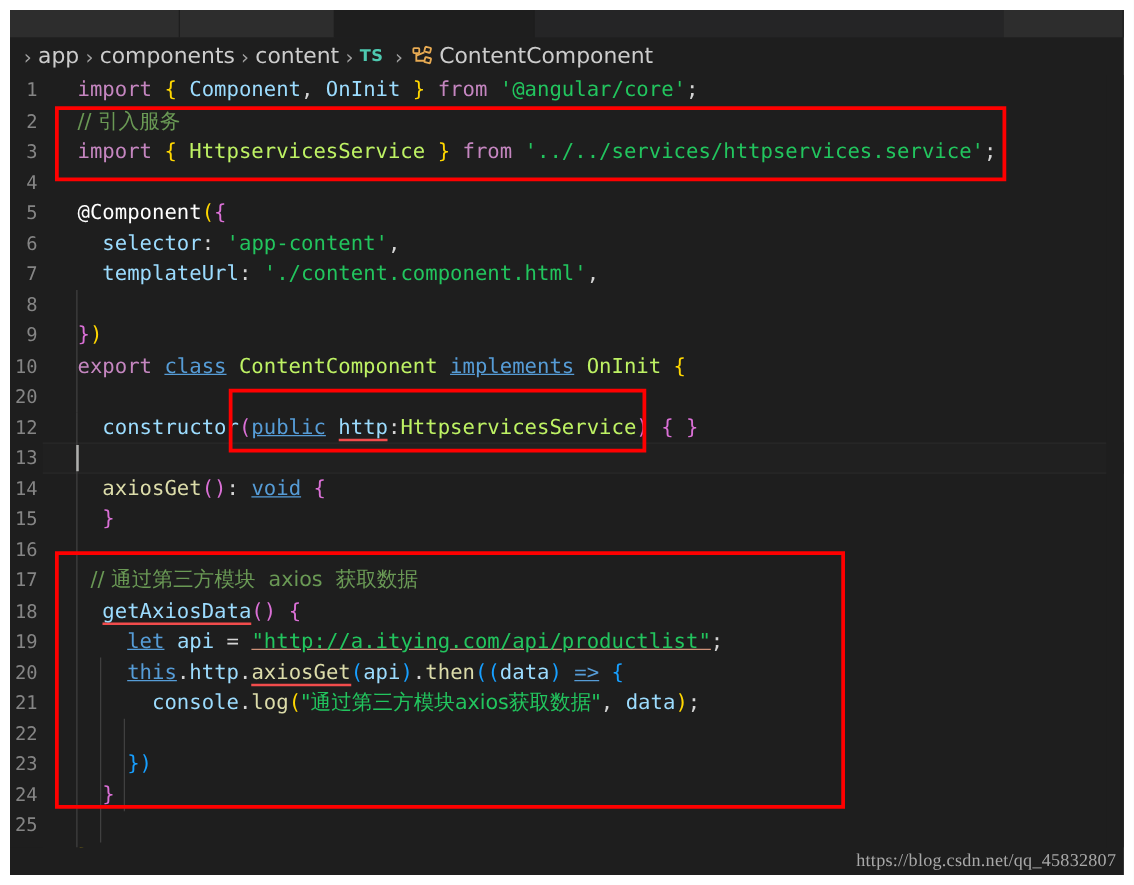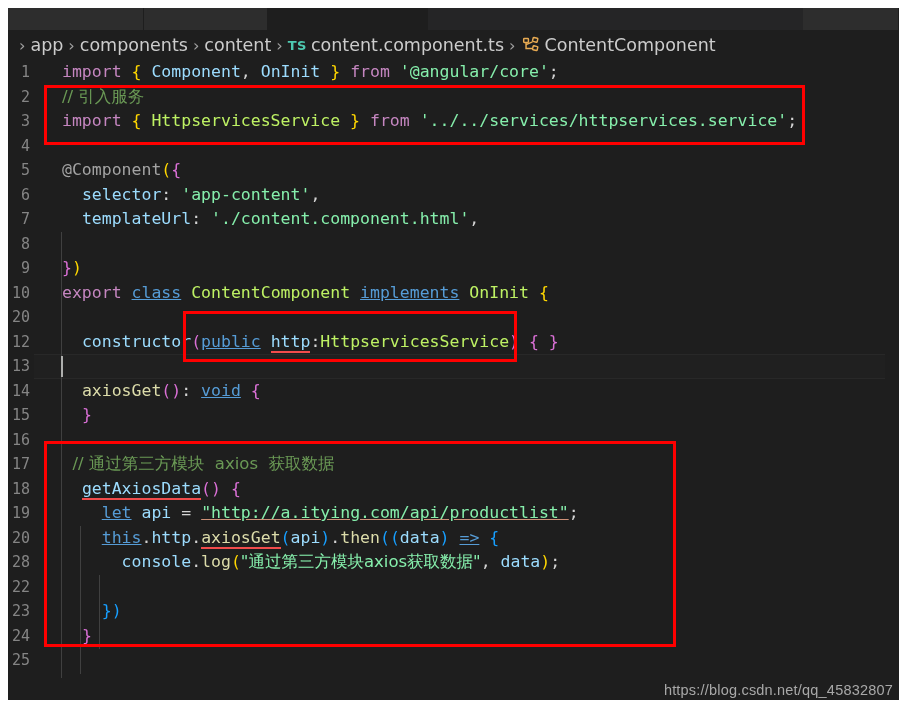--- a/index.html
+++ b/index.html
@@ -143,24 +143,24 @@
     white-space: pre;
     font-family: "DejaVu Sans Mono", monospace;
     font-size: 16.5px;
     color: #d4d4d4;
   }
   
   .k    { color: #c586c0; }   
   .kw   { color: #569cd6; text-decoration: underline; }   
   .typ  { color: #bef264; }   
   .fn   { color: #dcdcaa; }   
-  .str  { color: #86efac; }   
+  .str  { color: #22c55e; }   
   .cmt  { color: #6a9955; }   
   .pl   { color: #d4d4d4; }
-  .dec  { color: #a3a3a3; }   
+  .dec  { color: #ffffff; }   
   .prop { color: #9cdcfe; }   
   .br1  { color: #ffd700; }
   .br2  { color: #da70d6; }
   .br3  { color: #179fff; }
   .ulink { text-decoration: underline; text-decoration-color: #ce9178; }
   .sqerr { border-bottom: 2px solid #f14c4c; }
   .cjk  { font-family: "DejaVu Sans", sans-serif; }
 
   
   #curline {
@@ -211,21 +211,21 @@
     bottom: 0;
     width: 891px;
     height: 22px;
     background: #1e1e1e;
   }
   #watermark {
     position: absolute;
     right: 6px;
     bottom: 2px;
     color: #a8a8a8;
-    font-family: Liberation Sans, sans-serif;
+    font-family: Liberation Serif, serif;
     font-size: 14.5px;
     letter-spacing: 0.2px;
   }
 </style>
 </head>
 <body>
 
 <div id="app">
 
   <div id="vscode">
@@ -240,21 +240,20 @@
 
     <div id="breadcrumb">
       <span class="crumb-sep">›</span>
       <span class="crumb">app</span>
       <span class="crumb-sep">›</span>
       <span class="crumb">components</span>
       <span class="crumb-sep">›</span>
       <span class="crumb">content</span>
       <span class="crumb-sep">›</span>
       <span class="ts-badge">TS</span>
-      <span class="crumb">content.component.ts</span>
       <span class="crumb-sep">›</span>
       <span class="sym-icon">
         <svg width="18" height="18" viewBox="0 0 16 16">
           <g fill="none" stroke="#e8ab53" stroke-width="1.3">
             <rect x="1.5" y="2.2" width="4.2" height="3.6" rx="0.6"></rect>
             <rect x="9.6" y="1.6" width="4.2" height="3.6" rx="0.6" transform="rotate(14 11.7 3.4)"></rect>
             <rect x="9.6" y="9.0" width="4.2" height="3.6" rx="0.6" transform="rotate(14 11.7 10.8)"></rect>
             <path d="M3.6 6.0 L3.6 11.2 L9.2 11.2"></path>
             <path d="M3.6 7.6 L9.3 5.2"></path>
           </g>
@@ -289,21 +288,21 @@
         <div class="lnum" style="top:245px">20</div>
         <div class="lnum" style="top:269.5px">12</div>
         <div class="lnum" style="top:294px">13</div>
         <div class="lnum" style="top:318.5px">14</div>
         <div class="lnum" style="top:343px">15</div>
         <div class="lnum" style="top:367.5px">16</div>
         <div class="lnum" style="top:392px">17</div>
         <div class="lnum" style="top:416.5px">18</div>
         <div class="lnum" style="top:441px">19</div>
         <div class="lnum" style="top:465.5px">20</div>
-        <div class="lnum" style="top:490px">28</div>
+        <div class="lnum" style="top:490px">21</div>
         <div class="lnum" style="top:514.5px">22</div>
         <div class="lnum" style="top:539px">23</div>
         <div class="lnum" style="top:563.5px">24</div>
         <div class="lnum" style="top:588px">25</div>
         <div class="lnum" style="top:612.5px">26</div>
       </div>
 
       <div id="code">
 
         <div class="cline" style="top:0px; left:28px"><span class="k">import</span><span class="pl"> </span><span class="br1">{</span><span class="prop"> Component</span><span class="pl">,</span><span class="prop"> OnInit </span><span class="br1">}</span><span class="pl"> </span><span class="k">from</span><span class="pl"> </span><span class="str">'@angular/core'</span><span class="pl">;</span></div>

